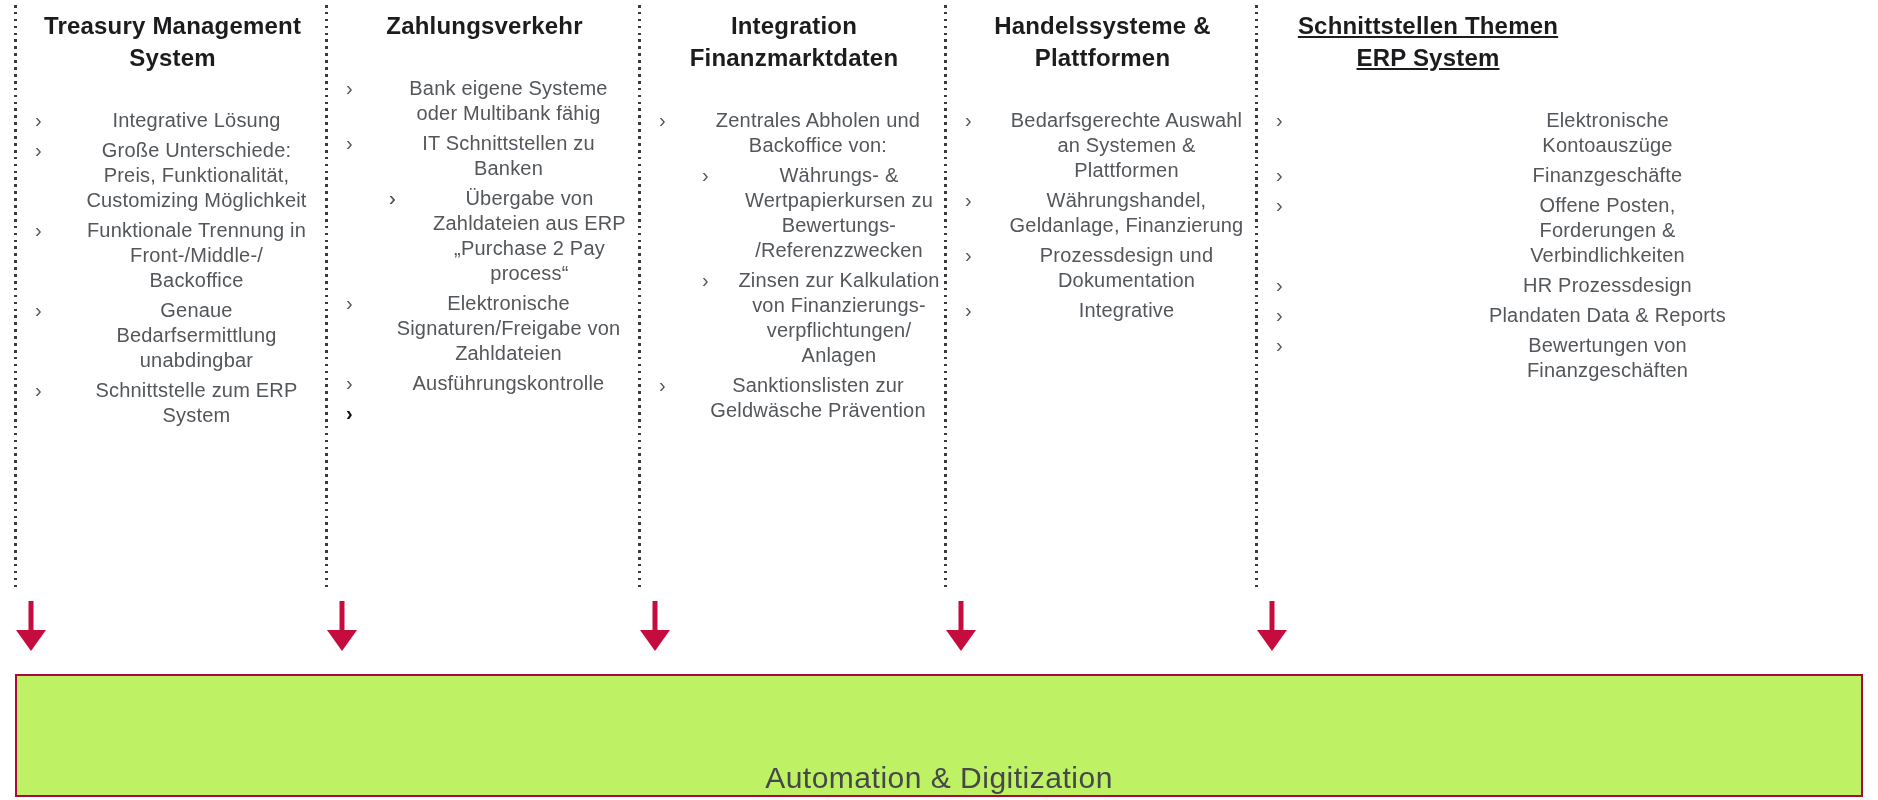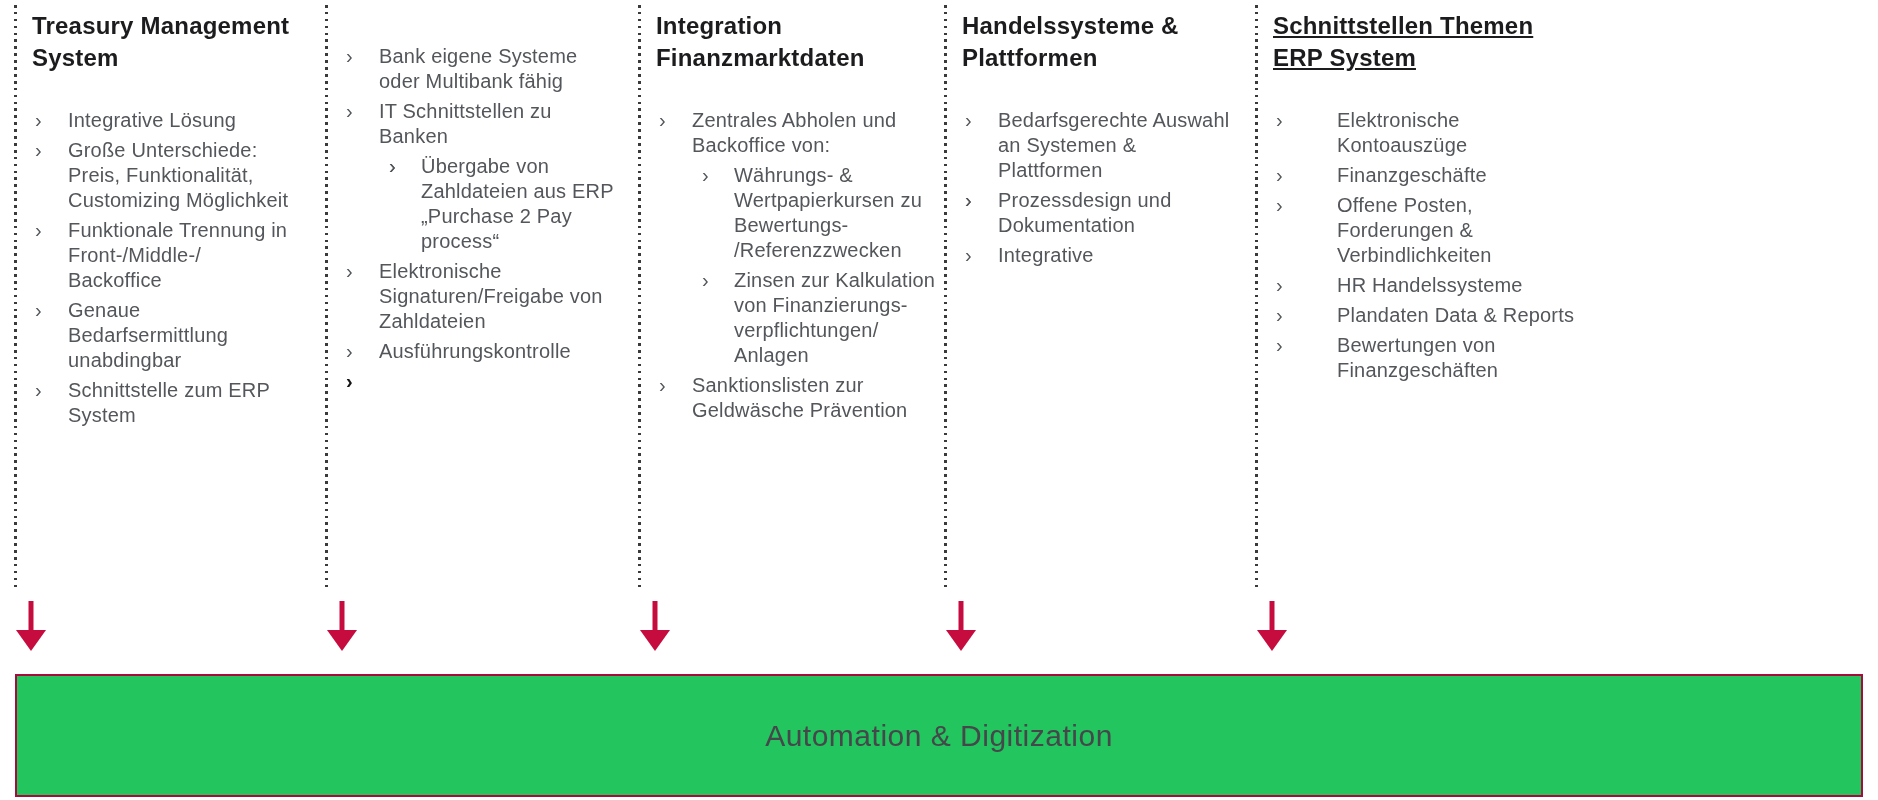--- a/index.html
+++ b/index.html
@@ -1,59 +1,60 @@
 <!DOCTYPE html>
 <html style="--arrow: #C60C3E; --banner_border: #A80A3C; --banner_text: #45474B; --heading: #1C1C1E; --body: #53565A; --dots: #3A3A3A;"><head>
 <meta charset="utf-8">
 <style>
   html,body{margin:0;padding:0;background:#ffffff;}
   body{font-family:"Liberation Sans",sans-serif;}
   .diagram{width:1878px;height:800px;position:relative;overflow:hidden;background:#ffffff;}
-  .cols-row{display:grid;grid-template-columns:311px 313px 306px 311px 1fr;padding-left:14px;height:596px;box-sizing:border-box;}
+  .cols-row{display:grid;grid-template-columns:311px 313px 306px 311px 1fr;padding-left:14px;height:596px;box-sizing:border-box;text-align:center;}
   .column{position:relative;padding-top:10px;}
   .dotline{position:absolute;left:0;top:5px;height:585px;width:3px;
     background-image:repeating-linear-gradient(to bottom,var(--dots) 0px,var(--dots) 2.6px,transparent 2.6px,transparent 6.9px);}
   .col-title{margin:0 12px 0 18px;font-size:24px;line-height:32px;font-weight:700;color:var(--heading);letter-spacing:.2px;}
   .col-5 .col-title{max-width:310px;text-decoration:underline;}
   .items{list-style:none;margin:34px 0 0 0;padding:0;}
   .item{position:relative;padding-left:54px;margin-bottom:5px;font-size:20px;line-height:25px;color:var(--body);letter-spacing:.2px;}
   .item .marker{position:absolute;left:21px;top:0;font-size:20px;color:var(--body);}
   .item.lvl2{padding-left:96px;}
   .item.lvl2 .marker{left:64px;}
   .item.bold{font-weight:700;}
   .item.bold,.item.bold .marker{color:#141414;}
   .txt{display:inline-block;vertical-align:top;max-width:225px;}
   .lvl2 .txt{max-width:208px;}
   .col-4 .lvl1 .txt{max-width:235px;}
   .col-5 .lvl1 .txt{max-width:252px;margin-left:28px;}
   .arrows-row{display:grid;grid-template-columns:311px 313px 306px 311px 1fr;padding-left:14px;height:78px;box-sizing:border-box;}
   .arrow-cell{padding-top:5px;}
   .arrow-cell svg{display:block;margin-left:0;}
-  .banner{margin:0 15px;height:119px;border:2px solid var(--banner_border);background:#22c55e;
-    display:flex;align-items:center;justify-content:center;}
+  .banner{margin:0 15px;height:119px;border:2px solid var(--banner_border);background:#bef264;
+    display:flex;align-items:flex-end;justify-content:center;}
   .banner-label{font-size:30px;color:var(--banner_text);letter-spacing:.5px;}
 </style>
 </head>
 <body>
 
 <div class="diagram">
   <div class="cols-row">
       <div class="column col-1">
         <div class="dotline"></div>
         <h2 class="col-title">Treasury Management System</h2>
         <ul class="items">
           <li class="item lvl1"><span class="marker">›</span><span class="txt">Integrative Lösung</span></li>
           <li class="item lvl1"><span class="marker">›</span><span class="txt">Große Unterschiede: Preis, Funktionalität, Customizing Möglichkeit</span></li>
           <li class="item lvl1"><span class="marker">›</span><span class="txt">Funktionale Trennung in Front-/Middle-/ Backoffice</span></li>
           <li class="item lvl1"><span class="marker">›</span><span class="txt">Genaue Bedarfsermittlung unabdingbar</span></li>
           <li class="item lvl1"><span class="marker">›</span><span class="txt">Schnittstelle zum ERP System</span></li>
         </ul>
       </div>
       <div class="column col-2">
         <div class="dotline"></div>
+        <h2 class="col-title">Zahlungsverkehr</h2>
         <ul class="items">
           <li class="item lvl1"><span class="marker">›</span><span class="txt">Bank eigene Systeme oder Multibank fähig</span></li>
           <li class="item lvl1"><span class="marker">›</span><span class="txt">IT Schnittstellen zu Banken</span></li>
           <li class="item lvl2"><span class="marker">›</span></li>
           <li class="item lvl2"><span class="marker">›</span><span class="txt">Übergabe von Zahldateien aus ERP „Purchase 2 Pay process“</span></li>
           <li class="item lvl1"><span class="marker">›</span><span class="txt">Elektronische Signaturen/Freigabe von Zahldateien</span></li>
           <li class="item lvl1"><span class="marker">›</span><span class="txt">Ausführungskontrolle</span></li>
           <li class="item lvl1 bold"><span class="marker">›</span></li>
         </ul>
       </div>
@@ -65,33 +66,33 @@
           <li class="item lvl2"><span class="marker">›</span><span class="txt">Währungs- &amp; Wertpapierkursen zu Bewertungs- /Referenzzwecken</span></li>
           <li class="item lvl2"><span class="marker">›</span><span class="txt">Zinsen zur Kalkulation von Finanzierungs- verpflichtungen/ Anlagen</span></li>
           <li class="item lvl1"><span class="marker">›</span><span class="txt">Sanktionslisten zur Geldwäsche Prävention</span></li>
         </ul>
       </div>
       <div class="column col-4">
         <div class="dotline"></div>
         <h2 class="col-title">Handelssysteme &amp; Plattformen</h2>
         <ul class="items">
           <li class="item lvl1"><span class="marker">›</span><span class="txt">Bedarfsgerechte Auswahl an Systemen &amp; Plattformen</span></li>
-          <li class="item lvl1"><span class="marker">›</span></li>
+          <li class="item lvl1"><span class="marker">›</span><span class="txt">Währungshandel, Geldanlage, Finanzierung</span></li>
           <li class="item lvl1"><span class="marker">›</span><span class="txt">Prozessdesign und Dokumentation</span></li>
           <li class="item lvl1"><span class="marker">›</span><span class="txt">Integrative</span></li>
         </ul>
       </div>
       <div class="column col-5">
         <div class="dotline"></div>
         <h2 class="col-title">Schnittstellen Themen ERP System</h2>
         <ul class="items">
           <li class="item lvl1"><span class="marker">›</span><span class="txt">Elektronische Kontoauszüge</span></li>
           <li class="item lvl1"><span class="marker">›</span><span class="txt">Finanzgeschäfte</span></li>
           <li class="item lvl1"><span class="marker">›</span><span class="txt">Offene Posten, Forderungen &amp; Verbindlichkeiten</span></li>
-          <li class="item lvl1"><span class="marker">›</span><span class="txt">HR Handelssysteme</span></li>
+          <li class="item lvl1"><span class="marker">›</span><span class="txt">HR Prozessdesign</span></li>
           <li class="item lvl1"><span class="marker">›</span><span class="txt">Plandaten Data &amp; Reports</span></li>
           <li class="item lvl1"><span class="marker">›</span><span class="txt">Bewertungen von Finanzgeschäften</span></li>
         </ul>
       </div>
     </div>
   <div class="arrows-row">
       <div class="arrow-cell">
         <svg width="34" height="52" viewBox="0 0 34 52" aria-hidden="true">
           <rect x="14.5" y="0" width="5" height="33" fill="var(--arrow)"></rect>
           <polygon points="2,29 32,29 17,50" fill="var(--arrow)"></polygon>

